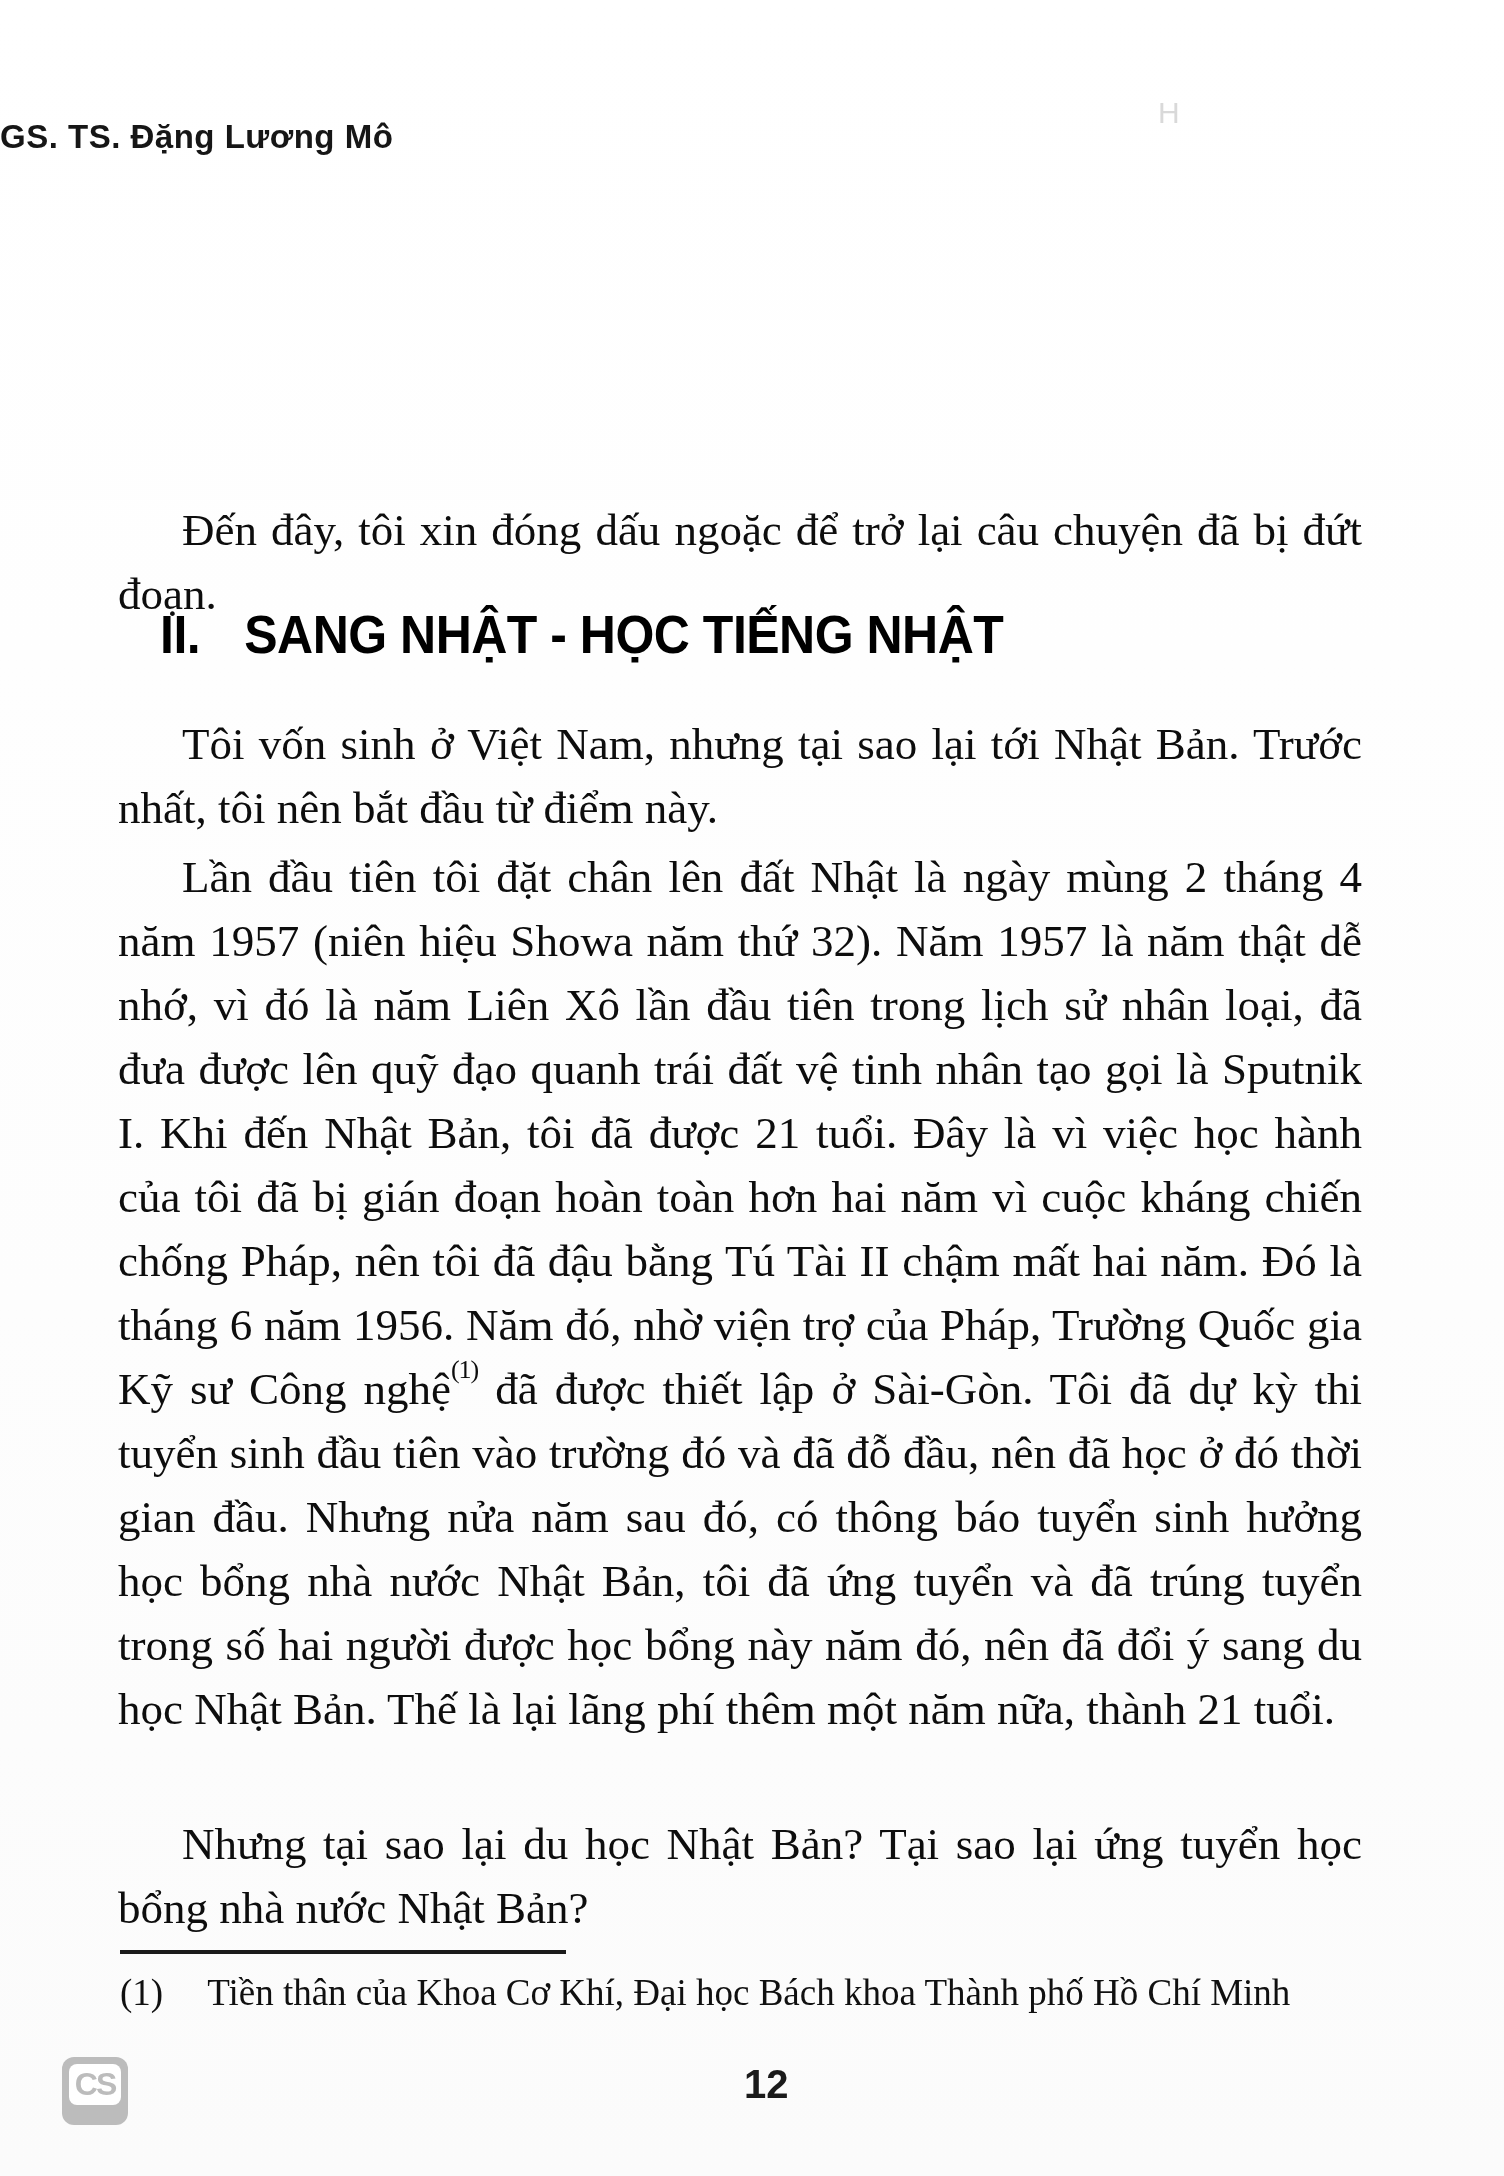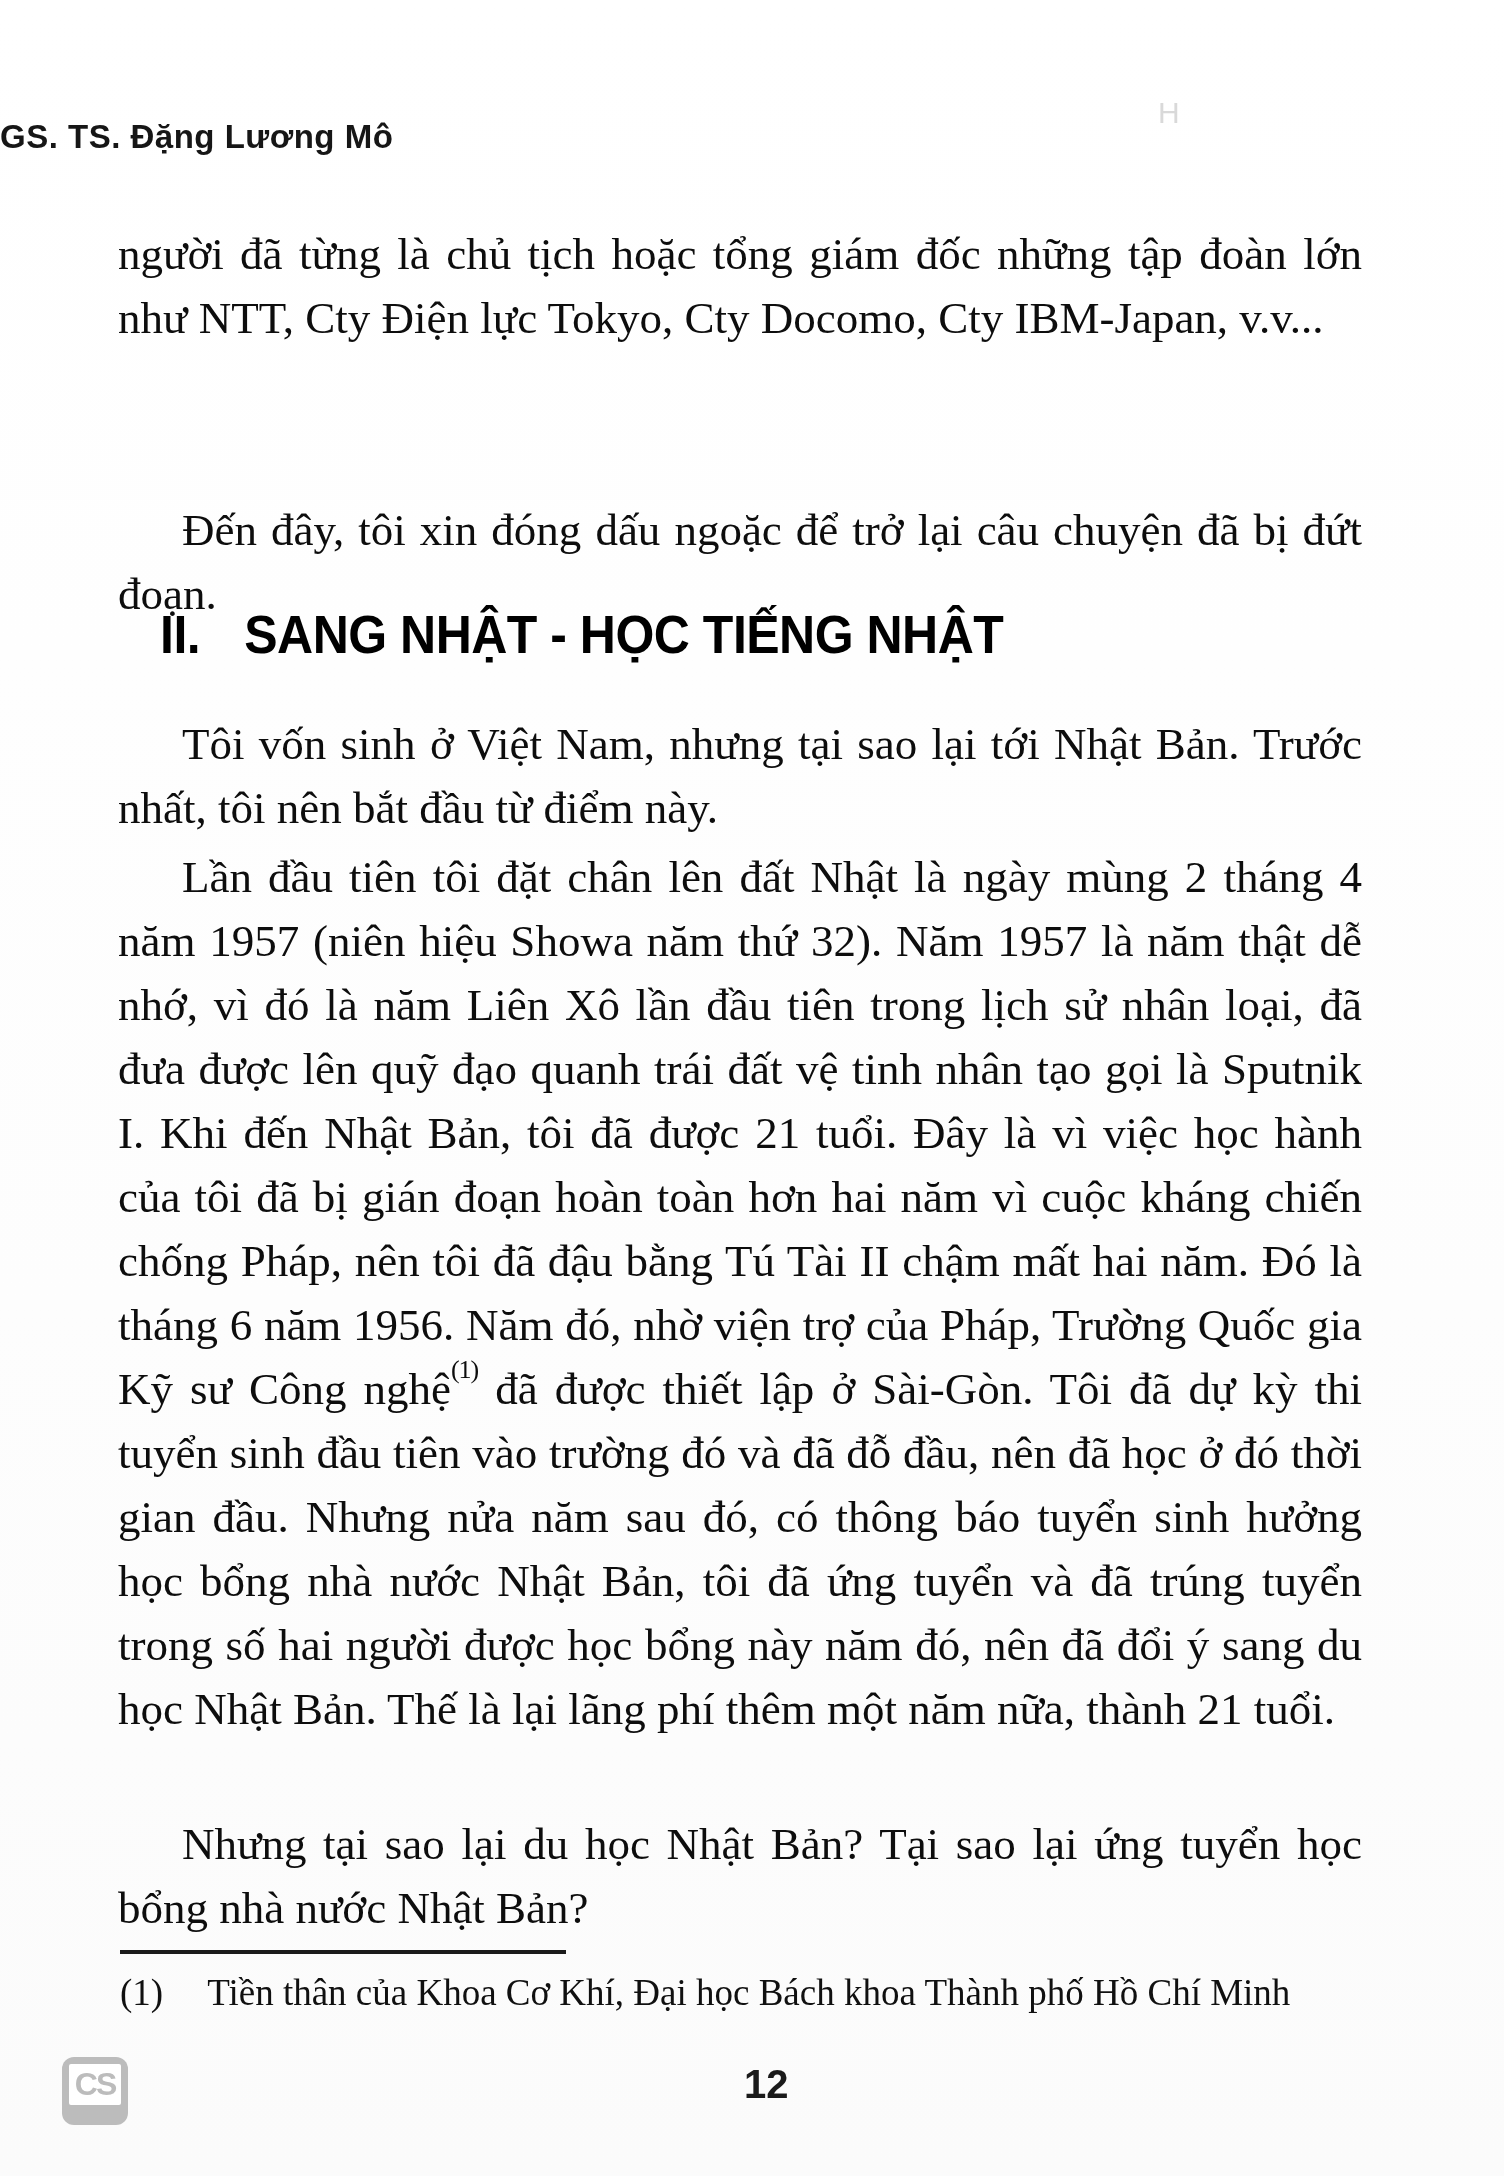--- a/index.html
+++ b/index.html
@@ -71,21 +71,21 @@
     position:absolute;left:62px;top:2052px;height:78px;
     display:flex;align-items:center;
   }
   .cs-logo{
     position:relative;flex:none;
     width:66px;height:68px;
     background:#bcbcbc;border-radius:12px;
   }
   .cs-logo-window{
     position:absolute;left:7px;top:7px;right:7px;bottom:20px;
-    background:#ffffff;border-radius:2px;
+    background:#ffffff;border-radius:8px;
     display:flex;align-items:center;justify-content:center;
   }
   .cs-logo-label{
     font-family:"Liberation Sans", sans-serif;
     font-weight:700;font-size:32px;color:#bcbcbc;letter-spacing:-2px;
   }
   .watermark-text{
     margin-left:28px;
     font-family:"Liberation Sans", sans-serif;
     font-size:56px;color:#c2c2c2;letter-spacing:1px;white-space:nowrap;
@@ -97,21 +97,20 @@
   }
 </style>
 </head>
 <body>
 
 <div class="scan-page">
 
   <div class="running-header">GS. TS. Đặng Lương Mô</div>
   <div class="artifact-h">H</div>
 
-  <p class="body-par" id="intro1">người đã từng là chủ tịch hoặc tổng giám đốc những tập đoàn lớn như NTT, Cty Điện lực Tokyo, Cty Docomo, Cty IBM-Japan, v.v...</p>
 
   <p class="body-par indent" id="intro2">Đến đây, tôi xin đóng dấu ngoặc để trở lại câu chuyện đã bị đứt đoạn.</p>
 
   <div class="section-heading">
     <span class="section-number">II.</span>
     <span class="section-title">SANG NHẬT - HỌC TIẾNG NHẬT</span>
   </div>
 
   <p class="body-par indent" id="p1">Tôi vốn sinh ở Việt Nam, nhưng tại sao lại tới Nhật Bản. Trước nhất, tôi nên bắt đầu từ điểm này.</p>
 

